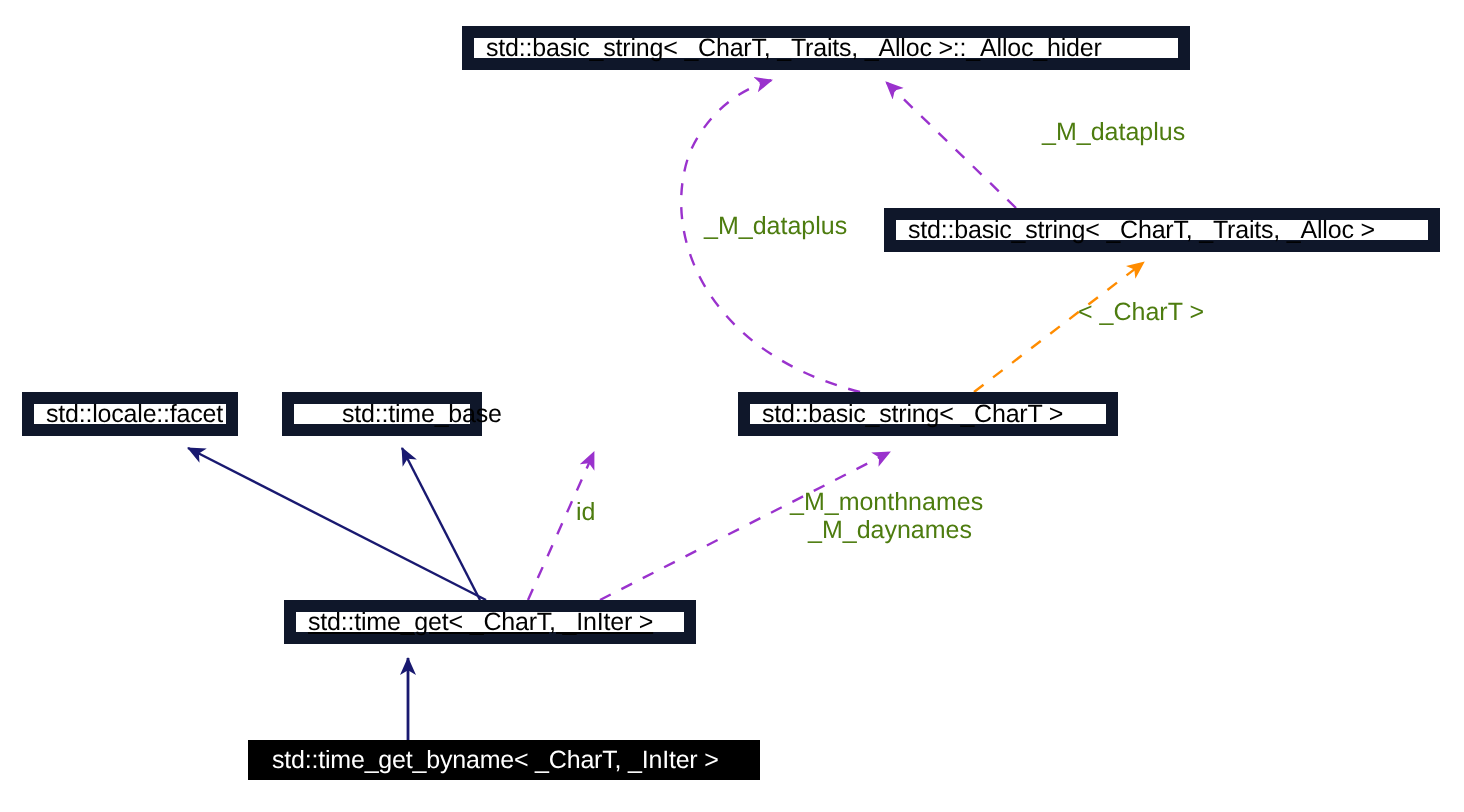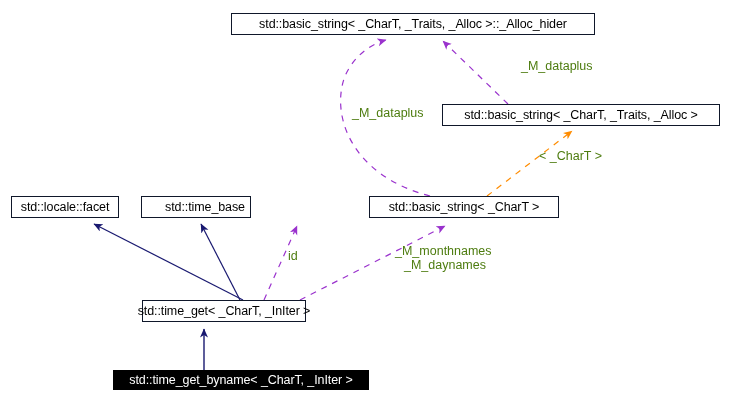--- a/index.html
+++ b/index.html
@@ -22,29 +22,28 @@
     position: absolute;
     left: 0;
     top: 0;
     width: 732px;
     height: 406px;
     pointer-events: none;
   }
   .node {
     position: absolute;
     box-sizing: border-box;
-    border: 1px solid #0f172a;
+    border: 6px solid #0f172a;
     background: #ffffff;
     color: #000000;
     font-size: 12.5px;
     line-height: 1;
     white-space: nowrap;
     display: flex;
     align-items: center;
-    justify-content: center;
     padding: 0 6px;
     height: 22px;
     letter-spacing: -0.1px;
   }
   .node.current {
     background: #000000;
     color: #ffffff;
     border-color: #000000;
   }
   .edge-label {
@@ -96,34 +95,34 @@
   </div>
 
   <div class="node" style="left:442px; top:104px; width:278px;">
     <span>std::basic_string&lt; _CharT, _Traits, _Alloc &gt;</span>
   </div>
 
   <div class="node" style="left:11px; top:196px; width:108px;">
     <span>std::locale::facet</span>
   </div>
 
-  <div class="node" style="left:141px; top:196px; width:110px;padding-left:24px;">
+  <div class="node" style="left:141px; top:196px; width:100px;padding-left:24px;">
     <span>std::time_base</span>
   </div>
 
 
   <div class="node" style="left:369px; top:196px; width:190px;">
     <span>std::basic_string&lt; _CharT &gt;</span>
   </div>
 
-  <div class="node" style="left:142px; top:300px; width:164px;">
+  <div class="node" style="left:142px; top:300px; width:206px;text-decoration:underline;">
     <span>std::time_get&lt; _CharT, _InIter &gt;</span>
   </div>
 
-  <div class="node current" style="left:113px; top:370px; width:256px; height:20px;">
+  <div class="node current" style="left:124px; top:370px; width:256px; height:20px;">
     <span>std::time_get_byname&lt; _CharT, _InIter &gt;</span>
   </div>
 
   <div class="edge-label" style="left:521px; top:60px;">_M_dataplus</div>
 
   <div class="edge-label" style="left:352px; top:107px;">_M_dataplus</div>
 
   <div class="edge-label" style="left:539px; top:150px;">&lt; _CharT &gt;</div>
 
   <div class="edge-label" style="left:288px; top:250px;">id</div>

